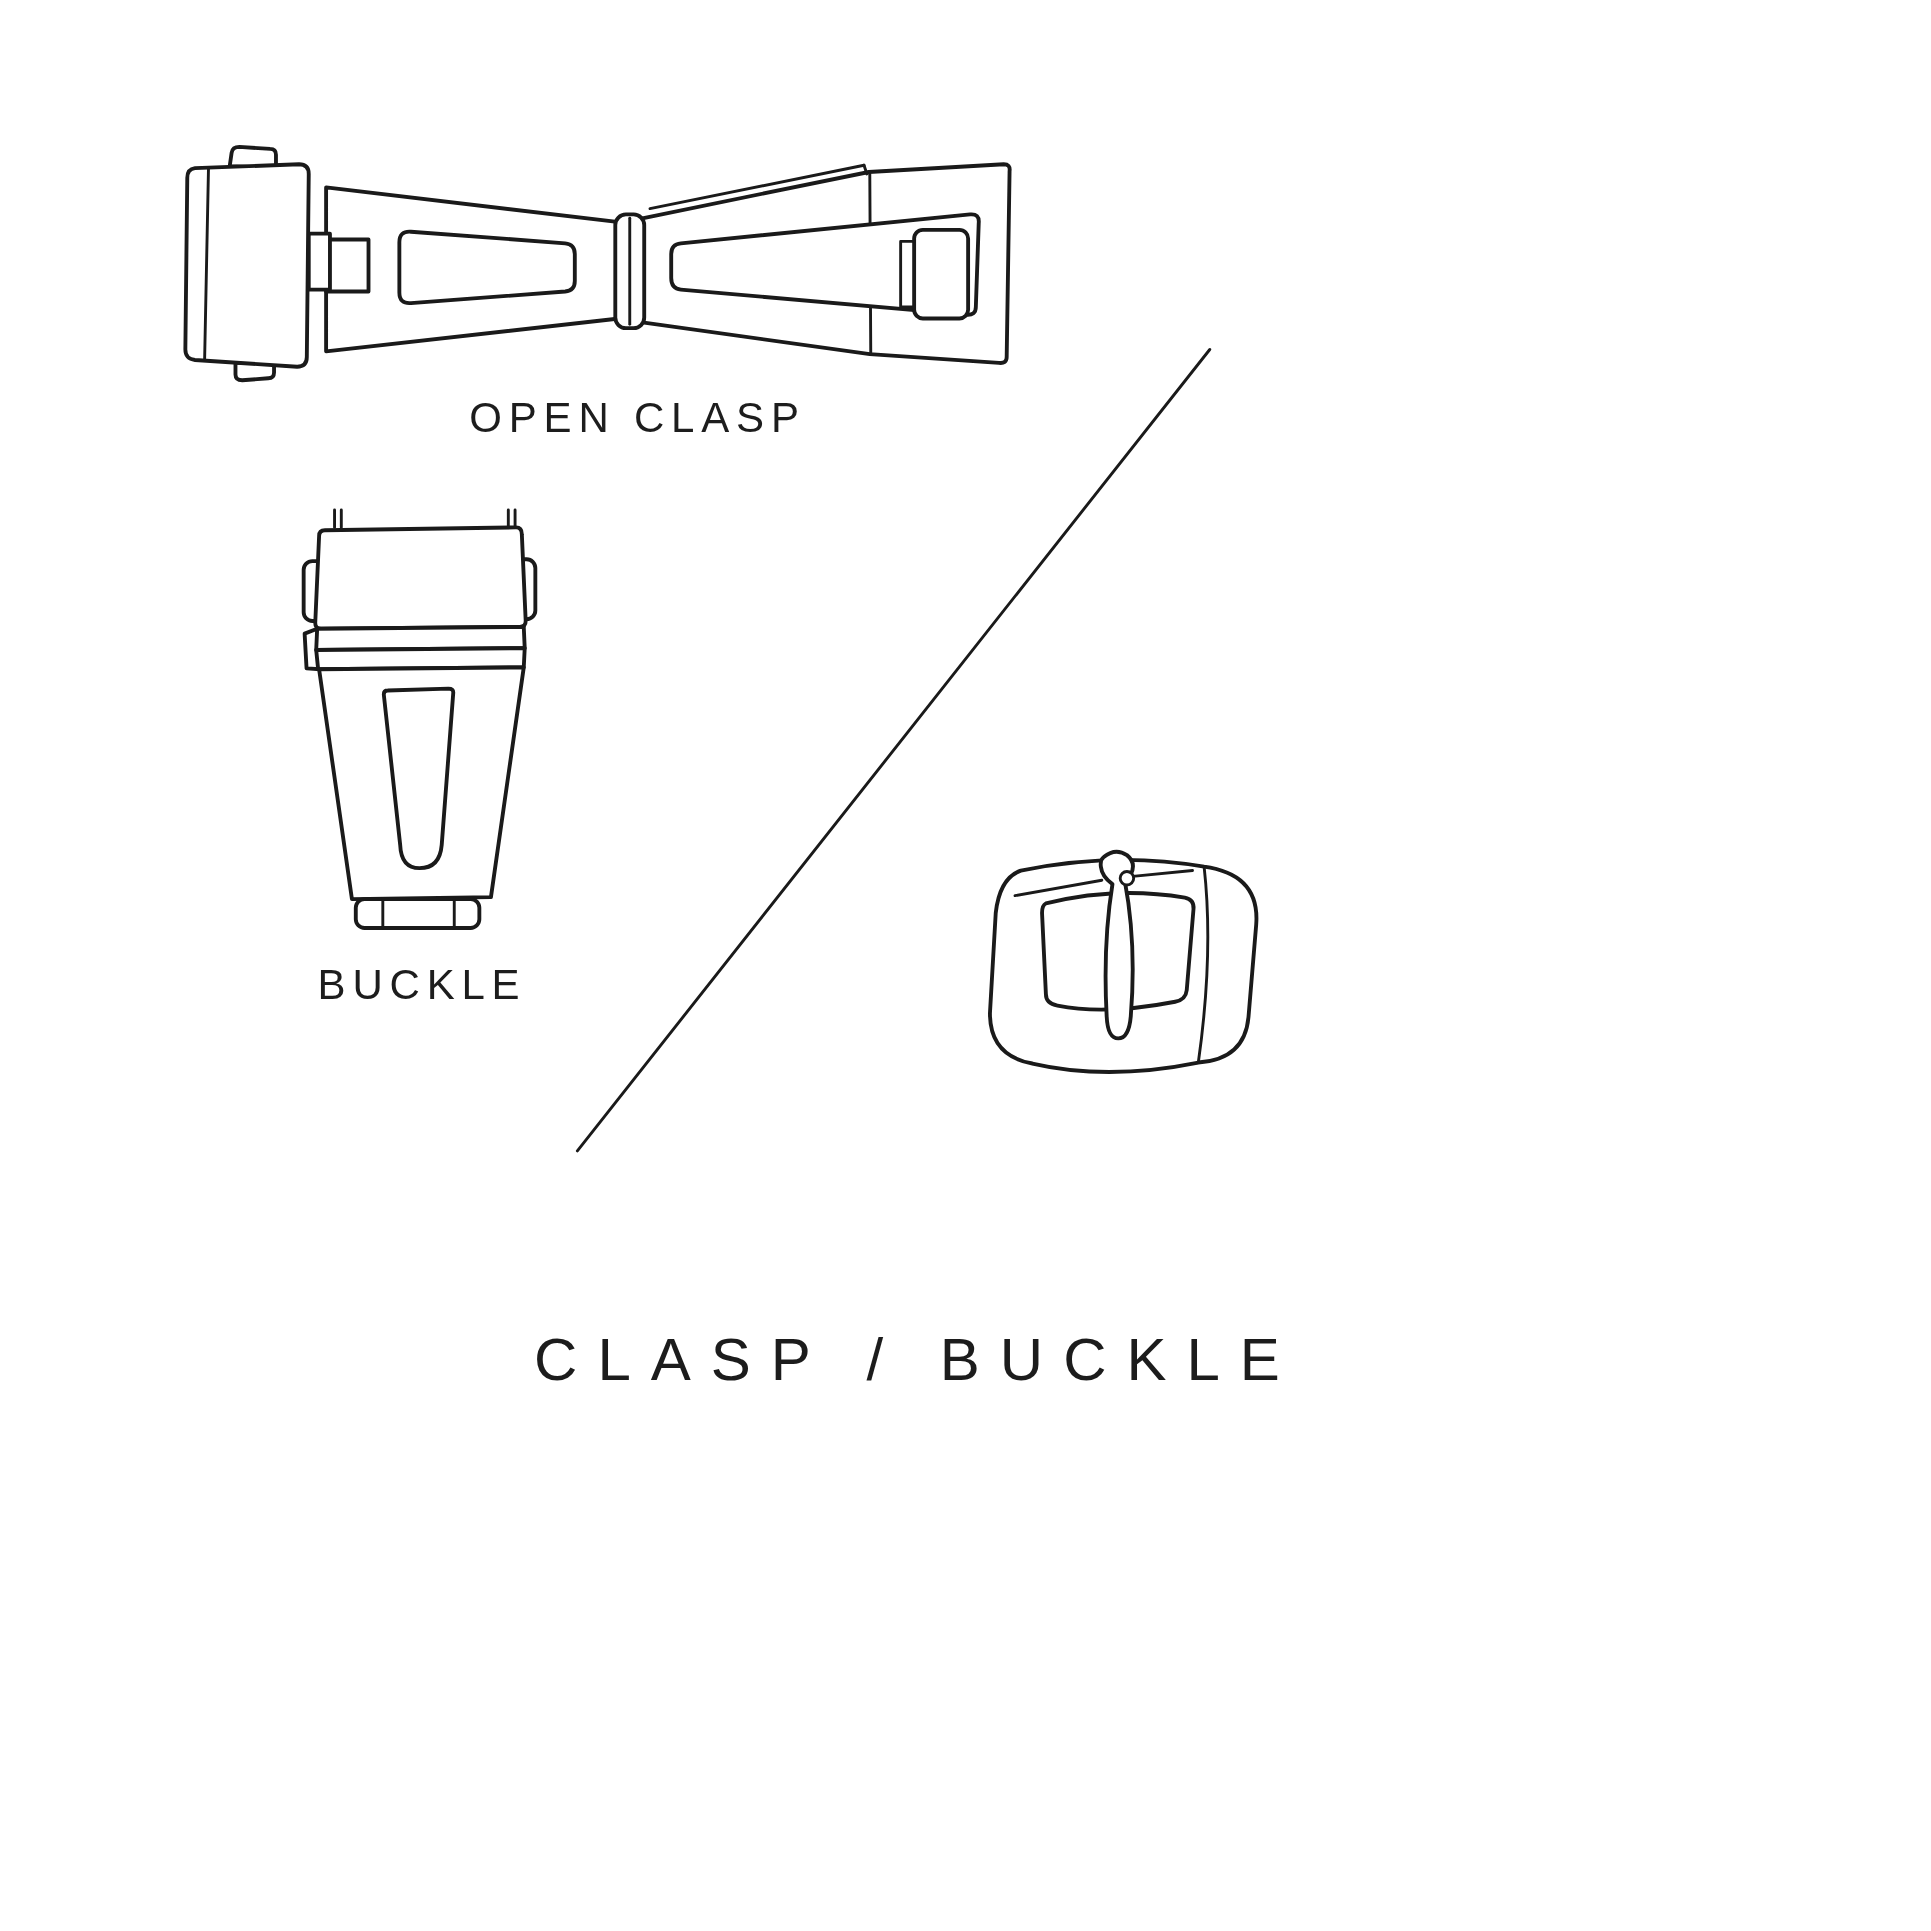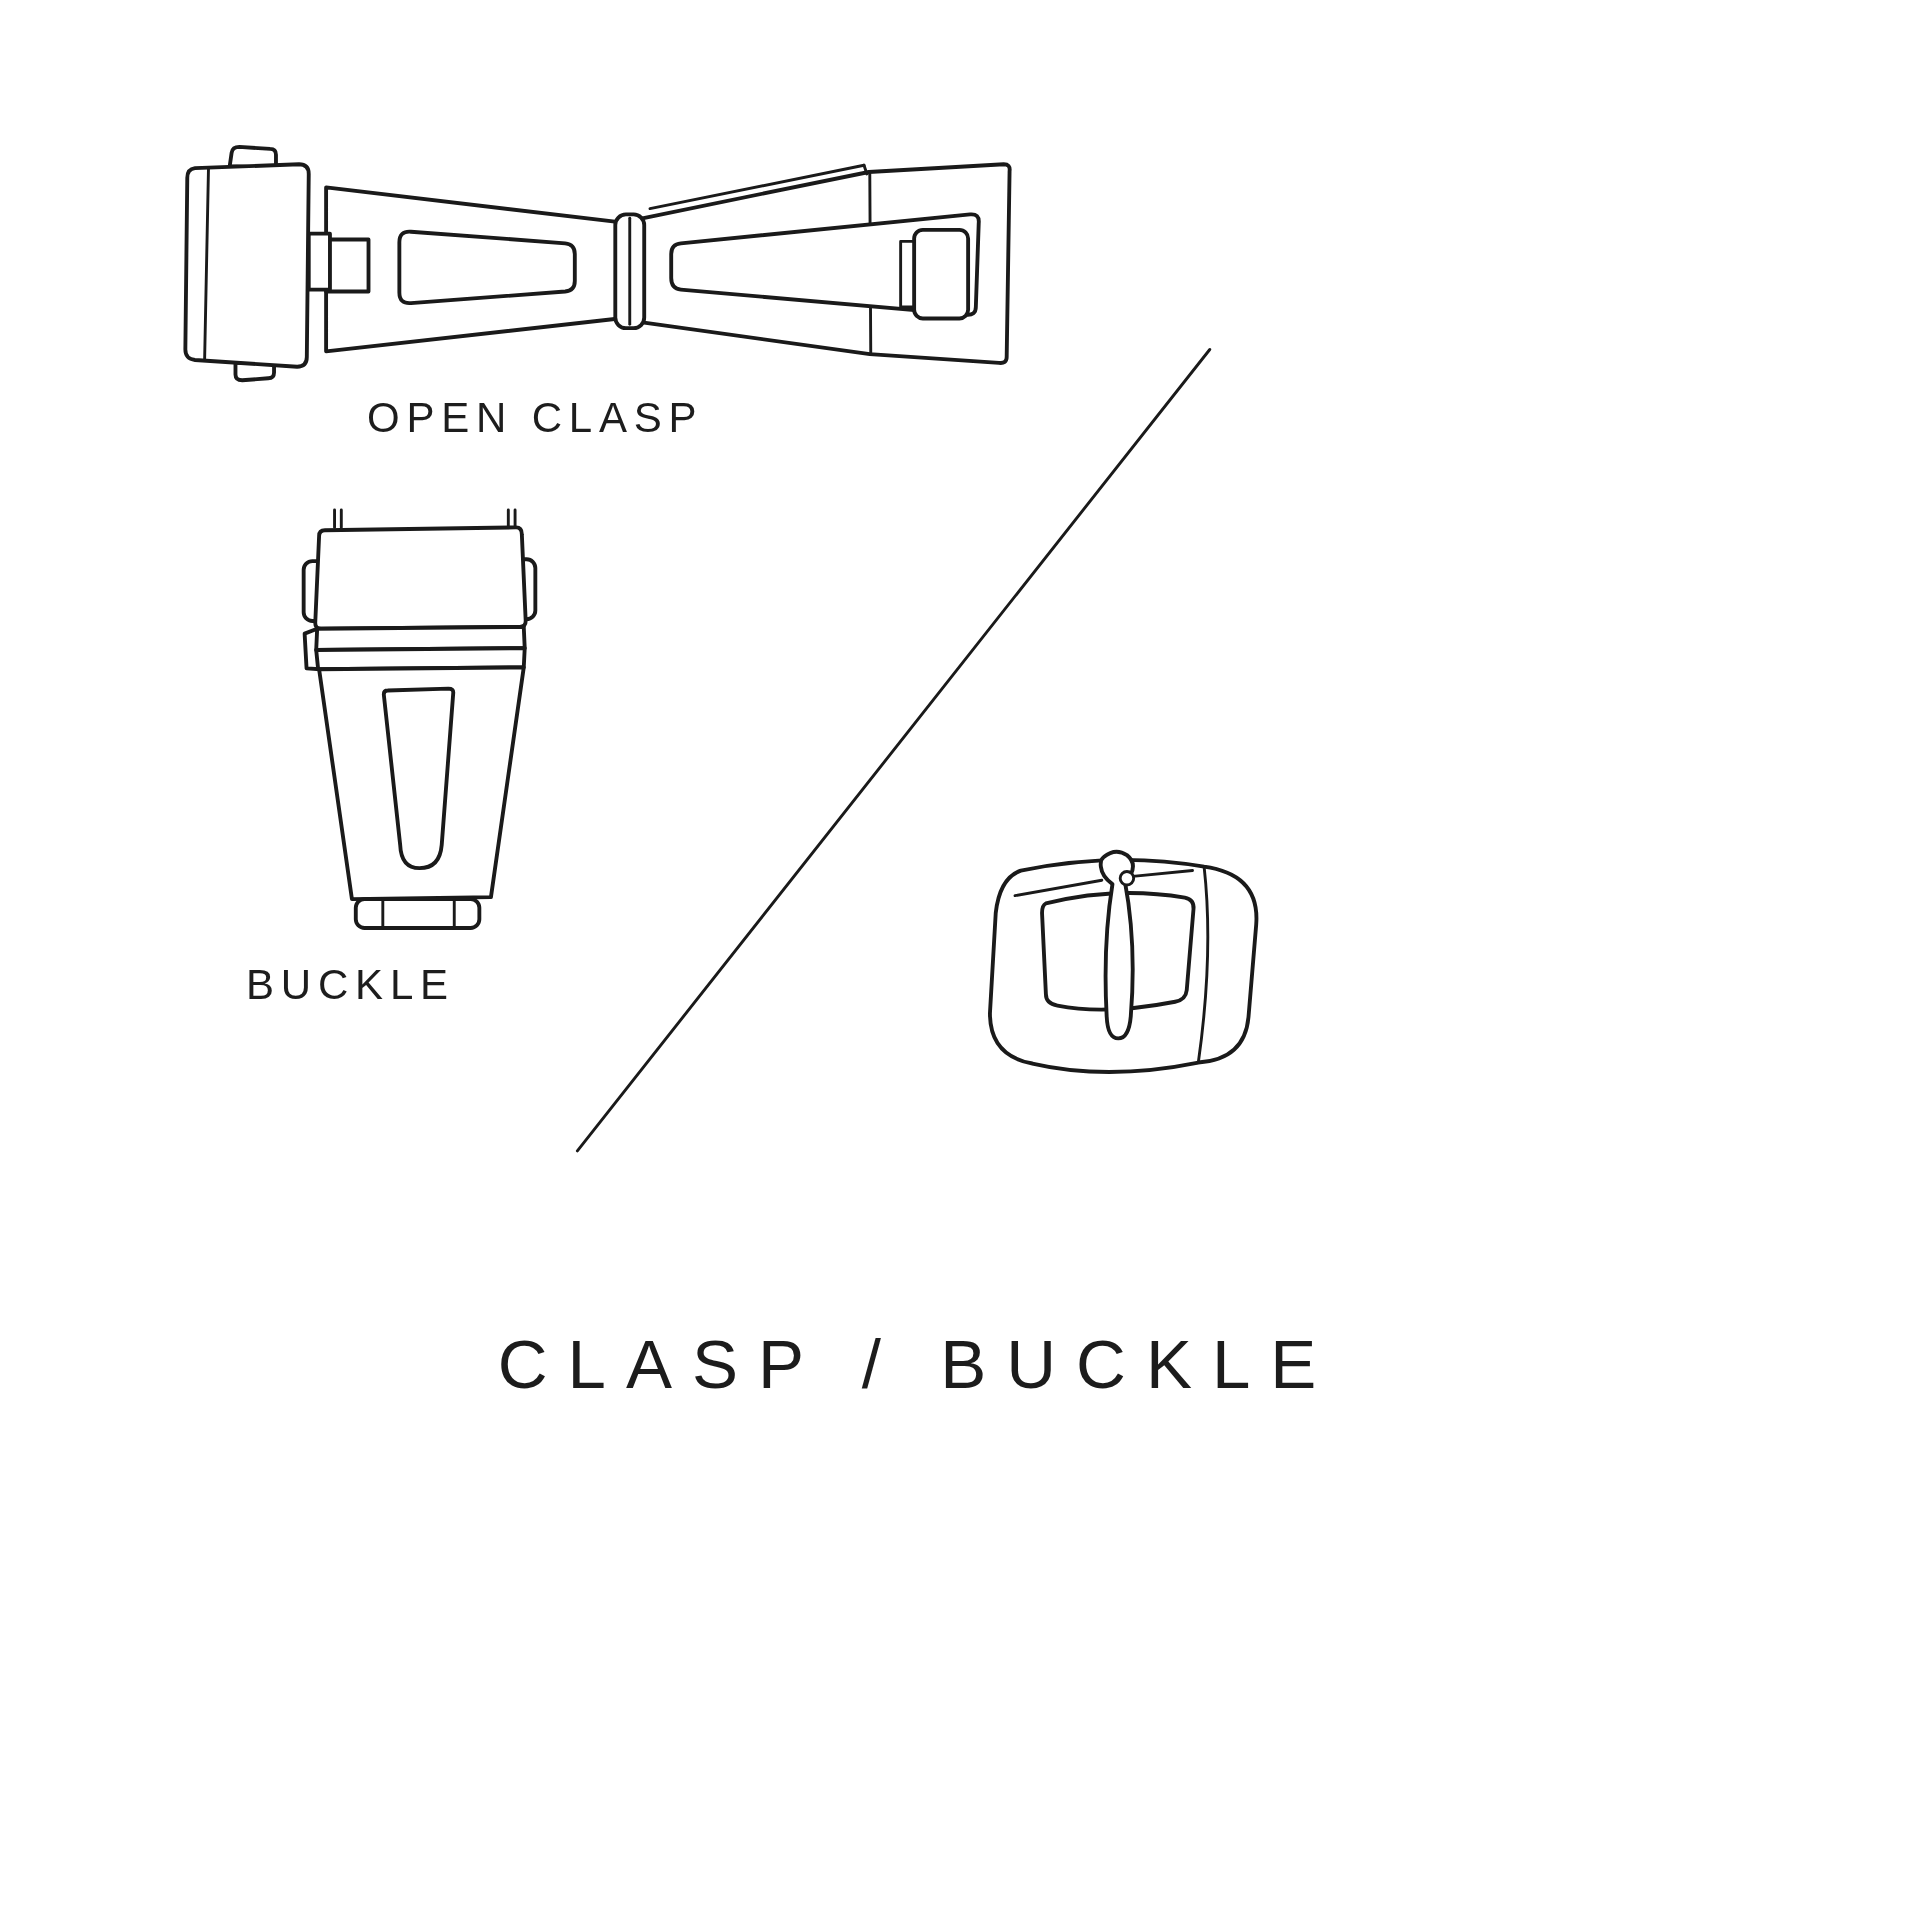--- a/index.html
+++ b/index.html
@@ -30,30 +30,31 @@
     stroke-width: 4;
     stroke-linejoin: round;
     stroke-linecap: round;
   }
   .outline.thin {
     stroke-width: 3;
     fill: none;
   }
   .label {
     position: absolute;
+    text-align: center;
     font-size: 42px;
     letter-spacing: 6.8px;
     font-weight: 400;
     color: #1d1d1d;
     white-space: nowrap;
   }
   .title {
     position: absolute;
     text-align: center;
-    font-size: 69px;
+    font-size: 60px;
     letter-spacing: 20px;
     font-weight: 400;
     color: #1c1c1c;
     white-space: nowrap;
   }
   .separator {
     position: absolute;
     left: 0;
     top: 0;
     width: 1931px;

